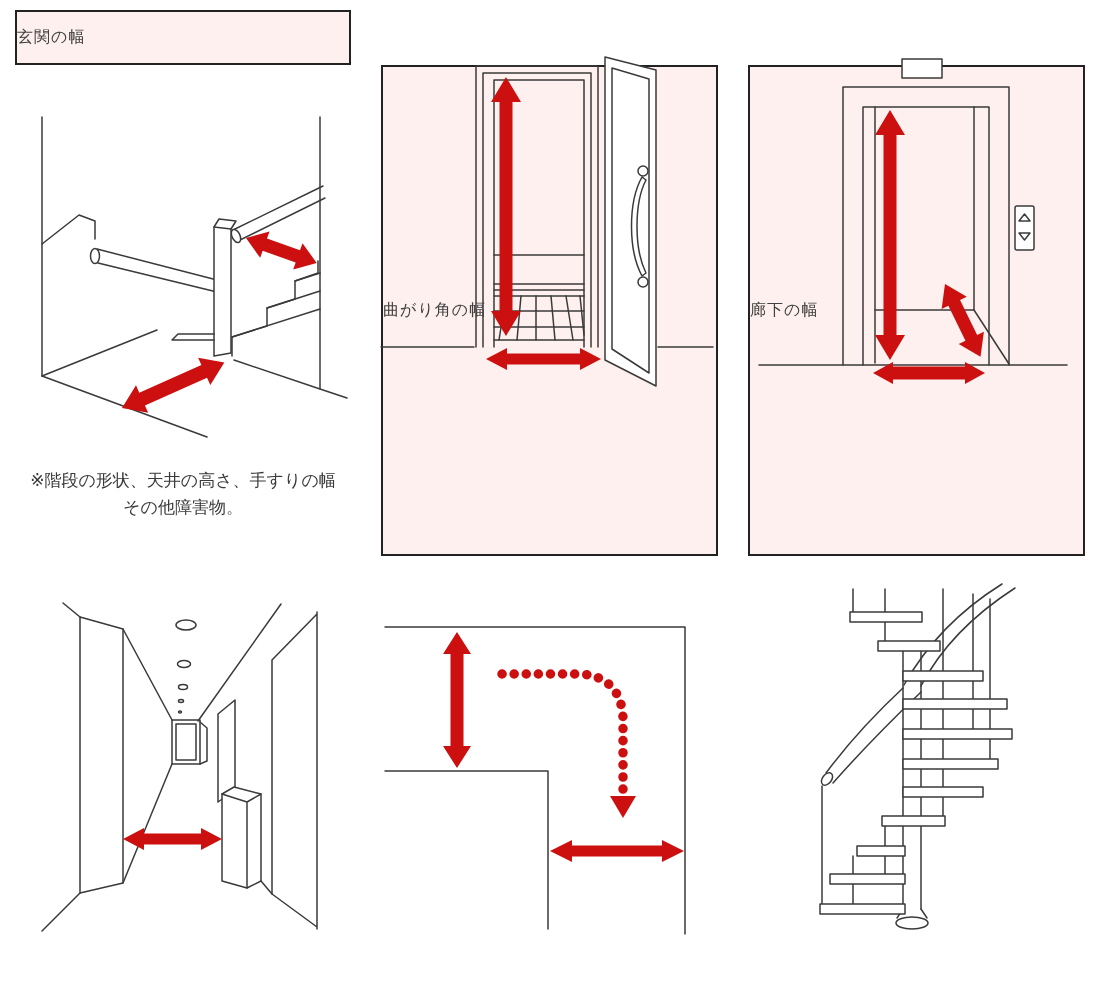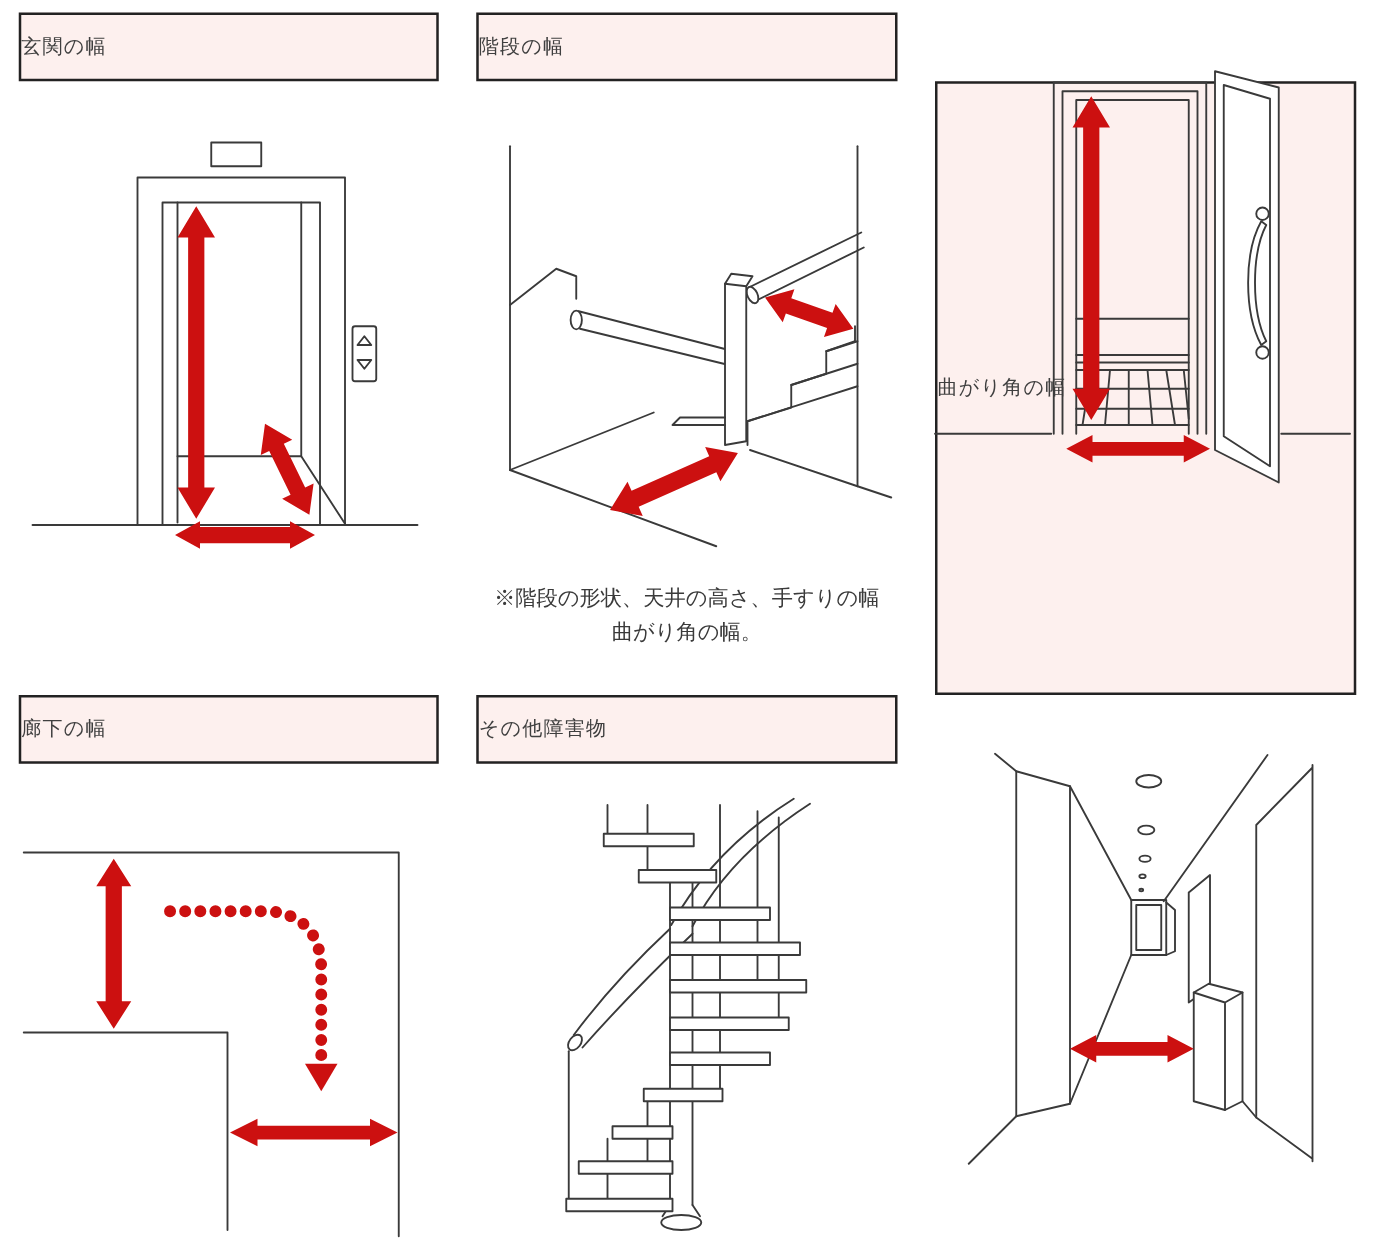--- a/index.html
+++ b/index.html
@@ -16,44 +16,41 @@
   .panel-header{
     margin:0 15px;
     background:var(--header-bg,#fdf0ee);
     border:2px solid var(--header-border,#222222);
     display:flex;align-items:center;justify-content:flex-start;
     box-sizing:border-box;
   }
   .panel-header span{
     font-size:16px;color:#3f3f3f;letter-spacing:1px;
   }
-  .illustration{position:relative;font-family:Liberation Mono, monospace;}
+  .illustration{position:relative;}
   .illustration svg{display:block;}
   .note{
     text-align:center;
     font-size:17px;line-height:27px;color:#3a3a3a;
     padding-top:8px;
   }
   
   .ln{fill:none;stroke:var(--line,#3a3a3a);stroke-width:1.5;stroke-linejoin:round;stroke-linecap:round;}
   .lnf{fill:#ffffff;stroke:var(--line,#3a3a3a);stroke-width:1.5;stroke-linejoin:round;stroke-linecap:round;}
   .red{fill:var(--red,#cc1010);stroke:none;}
   .reddot{fill:none;stroke:var(--red,#cc1010);stroke-width:9.5;stroke-linecap:round;stroke-dasharray:0.1 12;}
 </style>
 </head>
 <body style="background: rgb(255, 255, 255);">
 
 <div class="page">
 
   <header class="panel-header">
     <span>玄関の幅</span>
   </header>
-  <header class="panel-header">
-    <span>階段の幅</span>
-  </header>
 
   <div class="illustration">
     <svg width="366" height="491" viewBox="0 66 366 491">
       <g>
         <path class="ln" d="M15,403 H108"></path>
         <path class="ln" d="M292,403 H347"></path>
         <path class="ln" d="M110,403 V122 H232 V403"></path>
         <path class="ln" d="M117,403 V129 H225 V403"></path>
         <path class="ln" d="M128,403 V136 H218 V403"></path>
       </g>
@@ -141,32 +138,29 @@
       </g>
       <g transform="translate(979,239) rotate(19.5)">
         <polygon class="red" points="0,0 20,-14 20,-6.5 55,-6.5 55,-14 75,0 55,14 55,6.5 20,6.5 20,14"></polygon>
       </g>
       <g transform="translate(855,409) rotate(-24)">
         <polygon class="red" points="0,0 22,-15 22,-7 90,-7 90,-15 112,0 90,15 90,7 22,7 22,15"></polygon>
       </g>
     </svg>
     <div class="note">
       <div>※階段の形状、天井の高さ、手すりの幅</div>
-      <div>曲がり角の幅。</div>
+      <div>その他障害物。</div>
     </div>
   </div>
 
   <header class="panel-header">
     <span>曲がり角の幅</span>
   </header>
   <header class="panel-header">
     <span>廊下の幅</span>
-  </header>
-  <header class="panel-header">
-    <span>その他障害物</span>
   </header>
 
   <div class="illustration">
     <svg width="366" height="385" viewBox="0 612 366 385">
       <g>
         <path class="ln" d="M63,659 L80,673 M80,949 L42,987"></path>
         <polygon class="lnf" points="80,673 123,685 123,939 80,949"></polygon>
         <path class="ln" d="M123,685 L172,776"></path>
         <path class="ln" d="M123,939 L172,820"></path>
       </g>

